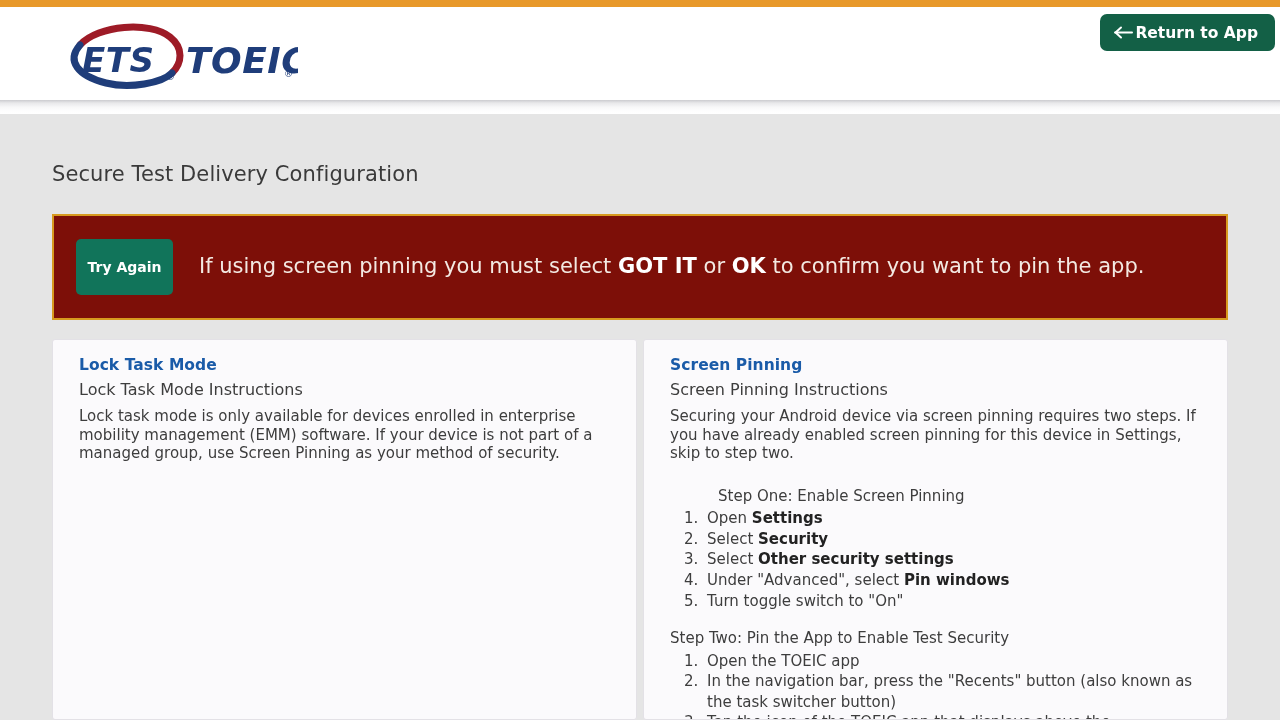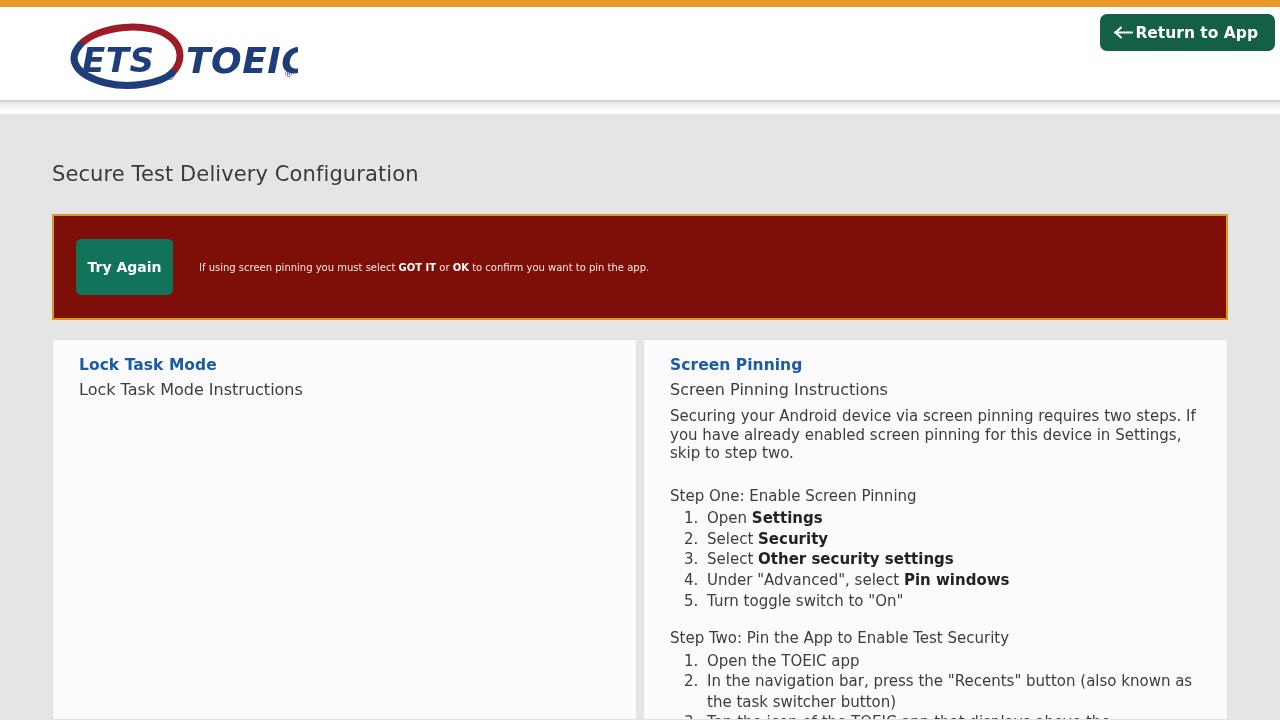--- a/index.html
+++ b/index.html
@@ -122,21 +122,21 @@
     color: #ffffff;
     font-family: "DejaVu Sans", sans-serif;
     font-size: 14px;
     font-weight: bold;
     cursor: pointer;
     flex: 0 0 auto;
   }
   .alert-text {
     margin-left: 26px;
     color: #f3e9e2;
-    font-size: 10px;
+    font-size: 21px;
     line-height: 1.3;
   }
   .alert-text b { font-weight: bold; color: #ffffff; }
 
   
   .cards-row {
     position: absolute;
     left: 52px;
     top: 225px;
     width: 1176px;
@@ -172,21 +172,21 @@
     line-height: 1.24;
     margin-bottom: 14px;
   }
   .step-heading {
     color: #3d3d3d;
     font-size: 15px;
     line-height: 1.24;
     margin-top: 18px;
     margin-bottom: 3px;
   }
-  .step-heading.first { margin-top: 24px; }
+  .step-heading.first { margin-top: 24px; margin-left: 48px; }
 
   ol.step-list {
     margin: 0 0 0 0;
     padding-left: 33px;
     list-style-position: outside;
   }
   ol.step-list li {
     color: #3d3d3d;
     font-size: 15px;
     line-height: 1.37;
@@ -240,20 +240,21 @@
     <div class="alert-text">
       <span>If using screen pinning you must select </span><b>GOT IT</b><span> or </span><b>OK</b><span> to confirm you want to pin the app.</span>
     </div>
   </div>
 
   <div class="cards-row">
 
     <div class="info-card">
       <div class="card-title">Lock Task Mode</div>
       <div class="card-subtitle">Lock Task Mode Instructions</div>
+      <p class="card-para">Lock task mode is only available for devices enrolled in enterprise mobility management (EMM) software. If your device is not part of a managed group, use Screen Pinning as your method of security.</p>
     </div>
 
     <div class="info-card">
       <div class="card-title">Screen Pinning</div>
       <div class="card-subtitle">Screen Pinning Instructions</div>
       <p class="card-para">Securing your Android device via screen pinning requires two steps. If you have already enabled screen pinning for this device in Settings, skip to step two.</p>
 
       <div class="step-heading first">Step One: Enable Screen Pinning</div>
       <ol class="step-list">
           <li><span>Open </span><b>Settings</b></li>

